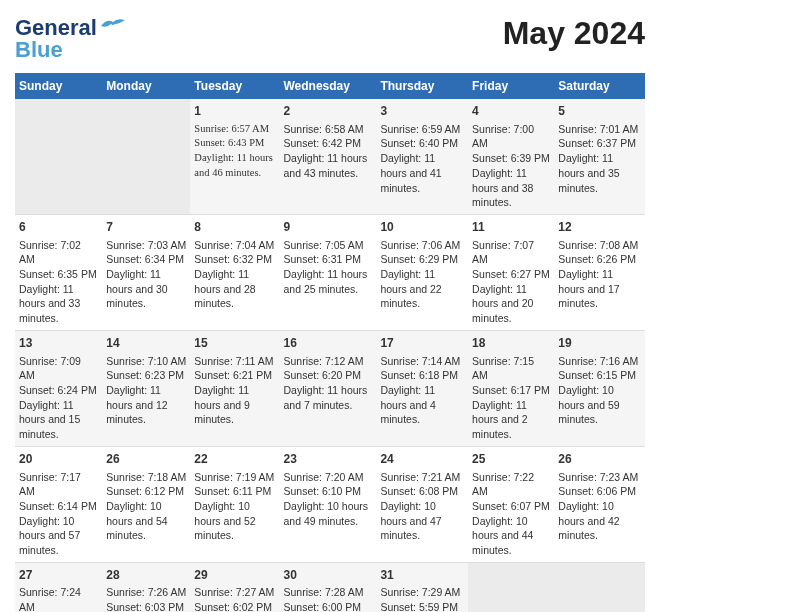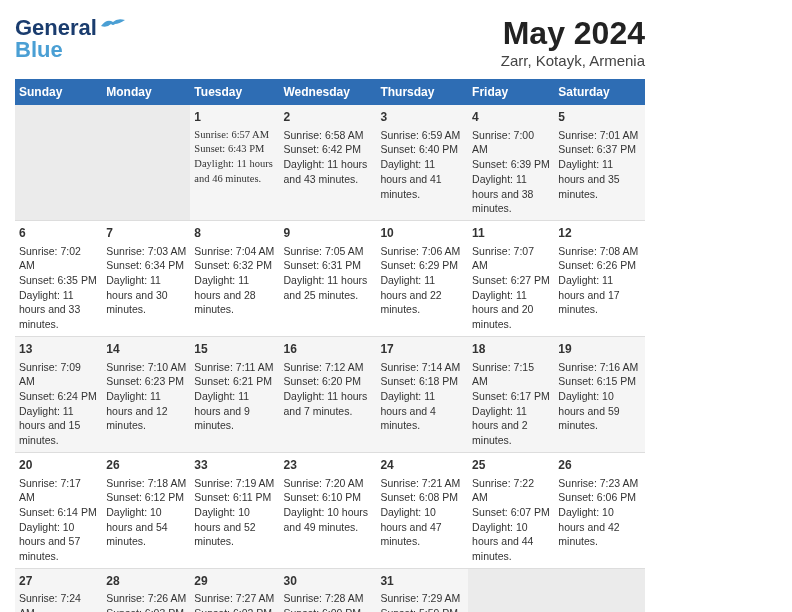--- a/index.html
+++ b/index.html
@@ -99,21 +99,20 @@
       <div class="logo-line">
         <span style="font-size:22px; font-weight:bold; color:#1a3c6e;">General</span>
         <svg width="28" height="20" viewBox="0 0 28 20" style="margin-left:2px; margin-top:-4px;">
           <path d="M2,10 Q8,2 14,6 Q18,2 26,4 Q20,8 16,8 Q14,10 12,8 Q8,12 2,10Z" fill="#4a9fd4"></path>
         </svg>
       </div>
       <div style="font-size:22px; font-weight:bold; color:#4a9fd4; margin-top:-4px;">Blue</div>
     </div>
     <div class="title-block">
       <h1>May 2024</h1>
-      <h2>Zarr, Kotayk, Armenia</h2>
     </div>
   </div>
 
   <table>
     <thead>
       <tr>
         <th>Sunday</th>
         <th>Monday</th>
         <th>Tuesday</th>
         <th>Wednesday</th>
@@ -252,21 +251,21 @@
 Sunset: 6:14 PM
 Daylight: 10 hours and 57 minutes.</div>
           </td>
           <td>
             <div class="day-num">26</div>
             <div class="day-info" style="white-space: pre-line;">Sunrise: 7:18 AM
 Sunset: 6:12 PM
 Daylight: 10 hours and 54 minutes.</div>
           </td>
           <td>
-            <div class="day-num">33</div>
+            <div class="day-num">22</div>
             <div class="day-info" style="white-space: pre-line;">Sunrise: 7:19 AM
 Sunset: 6:11 PM
 Daylight: 10 hours and 52 minutes.</div>
           </td>
           <td>
             <div class="day-num">23</div>
             <div class="day-info" style="white-space: pre-line;">Sunrise: 7:20 AM
 Sunset: 6:10 PM
 Daylight: 10 hours and 49 minutes.</div>
           </td>

